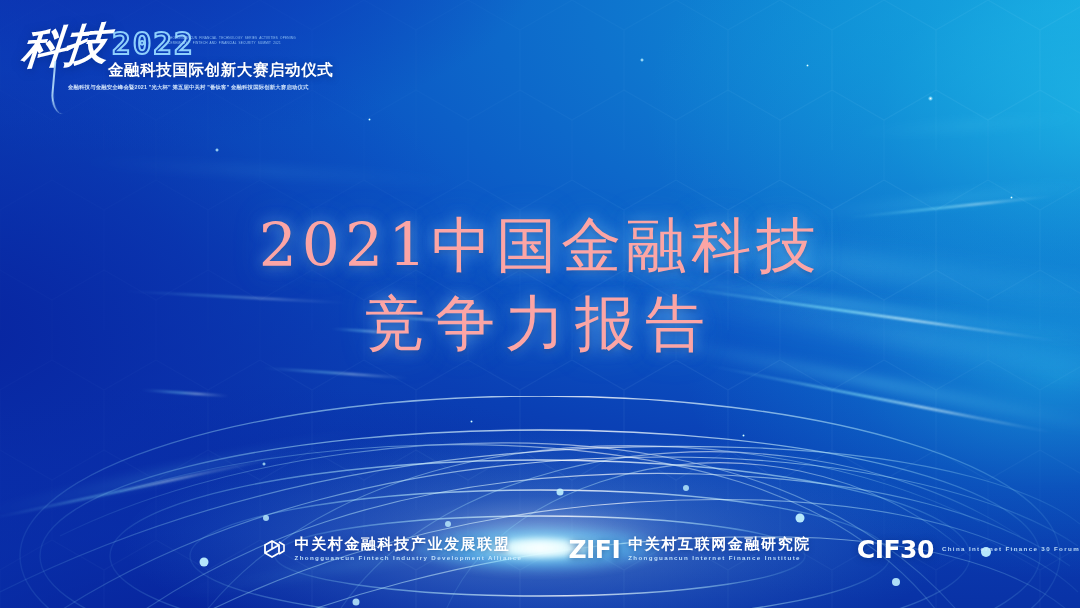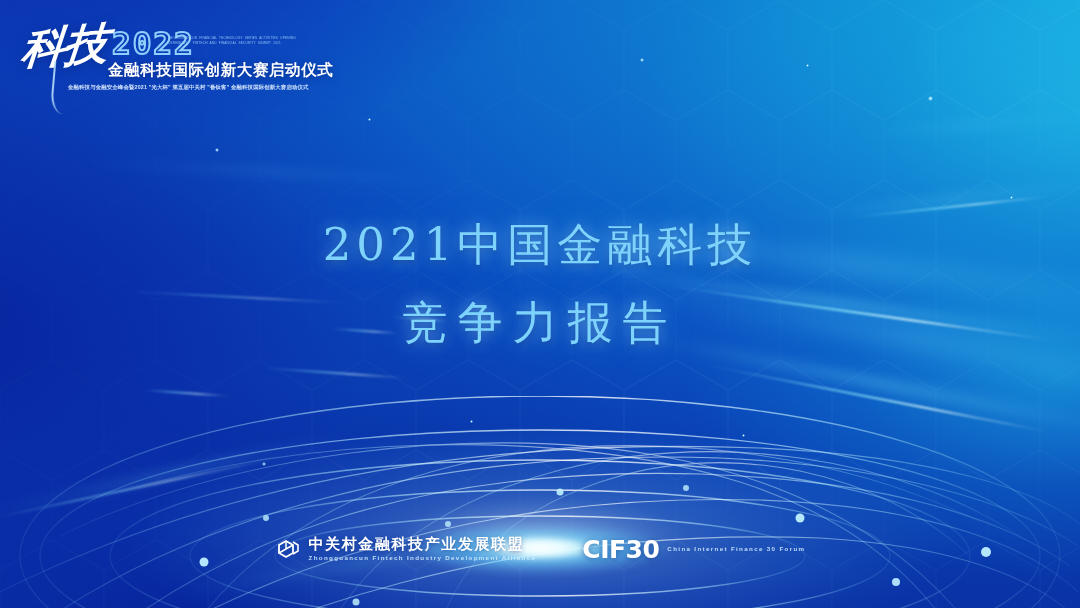--- a/index.html
+++ b/index.html
@@ -124,33 +124,33 @@
     border-bottom-left-radius:60% 40%;
     transform:rotate(5deg);filter:blur(.3px);
   }
 
   
   .title-wrap{
     position:absolute;left:0;right:0;top:206px;text-align:center;
   }
   .title-line{
     font-family:"DejaVu Serif","Liberation Serif",serif;
-    font-weight:400;color:#7dd3fc;
-    font-size:45px;line-height:78px;letter-spacing:5px;
+    font-weight:400;color:#fca5a5;
+    font-size:60px;line-height:78px;letter-spacing:5px;
     text-shadow:
       0 0 14px rgba(160,225,255,.55),
       0 0 34px rgba(90,190,255,.42),
       0 2px 5px rgba(0,35,110,.45);
   }
   .title-line.l2{letter-spacing:10px;}
 
   
   .partners{
     position:absolute;left:0;right:0;bottom:45px;
-    display:flex;justify-content:center;align-items:center;gap:46px;
+    display:flex;justify-content:flex-end;align-items:center;gap:46px;
   }
   .partner{display:flex;align-items:center;gap:8px;}
   .p-mark{
     display:flex;align-items:center;justify-content:center;
     color:#ffffff;flex:0 0 auto;
   }
   .p-text{display:flex;flex-direction:column;justify-content:center;}
   .p-cn{
     font-size:15px;font-weight:700;color:#ffffff;letter-spacing:1.6px;
     line-height:18px;white-space:nowrap;
@@ -321,20 +321,29 @@
           <path d="M11 5 L11 13 L4 17 M11 13 L18 9" fill="none" stroke="#ffffff" stroke-width="1.5"></path>
           <path d="M18 6 L23 9 L23 15 L18 18" fill="none" stroke="#ffffff" stroke-width="1.6"></path>
         </svg>
       </div>
       <div class="p-text">
         <div class="p-cn">中关村金融科技产业发展联盟</div>
         <div class="p-en">Zhongguancun Fintech Industry Development Alliance</div>
       </div>
     </div>
 
+    <div class="partner">
+      <div class="p-mark">
+        <span class="p-abbr">ZIFI</span>
+      </div>
+      <div class="p-text">
+        <div class="p-cn">中关村互联网金融研究院</div>
+        <div class="p-en">Zhongguancun Internet Finance Institute</div>
+      </div>
+    </div>
 
     <div class="partner">
       <div class="p-mark">
         <span class="p-abbr">CIF30</span>
       </div>
       <div class="p-text">
         <div class="p-en">China Internet Finance 30 Forum</div>
       </div>
     </div>
 

